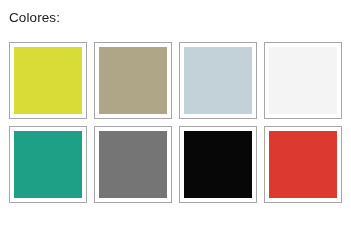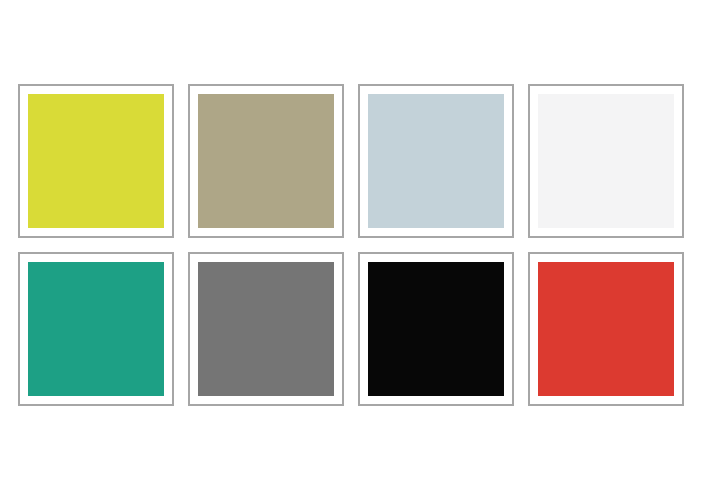--- a/index.html
+++ b/index.html
@@ -55,20 +55,21 @@
     height: 100%;
     box-sizing: border-box;
     display: block;
   }
 </style>
 </head>
 <body>
 
 <div class="panel" style="background: rgb(255, 255, 255);">
 
+  <div class="panel-label" style="color: rgb(27, 27, 27);">Colores:</div>
 
   <div class="swatch-grid">
 
     <div class="swatch-cell" title="#D9DB37" style="border-color: rgb(166, 166, 166); background: rgb(255, 255, 255);">
       <span class="swatch-fill" style="background: rgb(217, 219, 55);"></span>
     </div>
     <div class="swatch-cell" title="#AEA687" style="border-color: rgb(166, 166, 166); background: rgb(255, 255, 255);">
       <span class="swatch-fill" style="background: rgb(174, 166, 135);"></span>
     </div>
     <div class="swatch-cell" title="#C3D2D9" style="border-color: rgb(166, 166, 166); background: rgb(255, 255, 255);">

